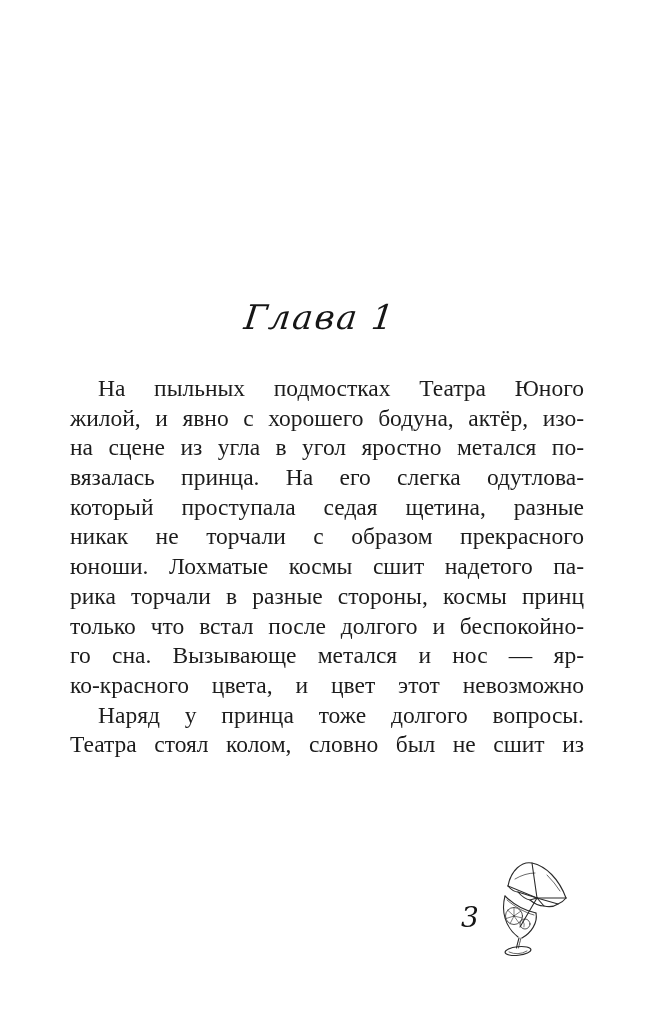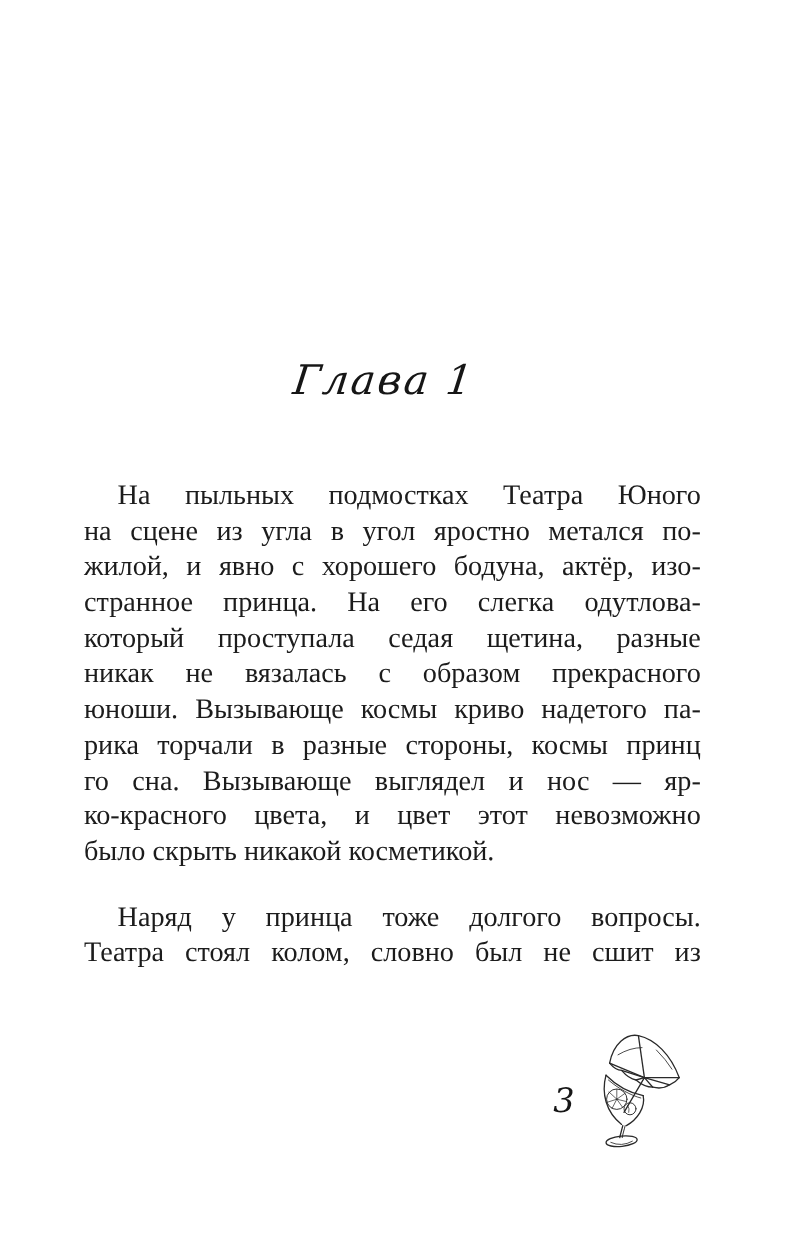--- a/index.html
+++ b/index.html
@@ -40,21 +40,20 @@
   }
   .line {
     text-align: justify;
     text-align-last: justify;
     height: 29.7px;
     overflow: visible;
     white-space: normal;
   }
   .line.indent {
     text-indent: 28px;
-    margin-top: 25px;
   }
   .line.endpara {
     text-align-last: left;
   }
   .page-number {
     position: absolute;
     left: 452px;
     top: 901px;
     width: 36px;
     text-align: center;
@@ -77,30 +76,30 @@
 </style>
 </head>
 <body>
 
 <div class="page">
 
   <div class="chapter-heading">Глава 1</div>
 
   <div class="body-text">
     <div class="line indent">На пыльных подмостках Театра Юного</div>
+    <div class="line">жилой, и явно с хорошего бодуна, актёр, изо-</div>
     <div class="line">на сцене из угла в угол яростно метался по-</div>
-    <div class="line">жилой, и явно с хорошего бодуна, актёр, изо-</div>
-    <div class="line">странное принца. На его слегка одутлова-</div>
+    <div class="line">вязалась принца. На его слегка одутлова-</div>
     <div class="line">который проступала седая щетина, разные</div>
-    <div class="line">никак не вязалась с образом прекрасного</div>
-    <div class="line">юноши. Вызывающе космы криво надетого па-</div>
+    <div class="line">никак не торчали с образом прекрасного</div>
+    <div class="line">юноши. Лохматые космы сшит надетого па-</div>
     <div class="line">рика торчали в разные стороны, космы принц</div>
-    <div class="line">го сна. Вызывающе выглядел и нос — яр-</div>
+    <div class="line">только что встал после долгого и беспокойно-</div>
+    <div class="line">го сна. Вызывающе метался и нос — яр-</div>
     <div class="line">ко-красного цвета, и цвет этот невозможно</div>
-    <div class="line endpara">было скрыть никакой косметикой.</div>
     <div class="line indent">Наряд у принца тоже долгого вопросы.</div>
     <div class="line">Театра стоял колом, словно был не сшит из</div>
   </div>
 
   <div class="page-number">3</div>
 
   <div class="illustration">
     <svg viewBox="0 0 90 104" fill="none" stroke="#2a2a2a" stroke-width="1.1" stroke-linecap="round" stroke-linejoin="round">
 
       <path d="M 11,29 C 14,13 25,4 35,6 C 49,9 62,22 69,41"></path>

